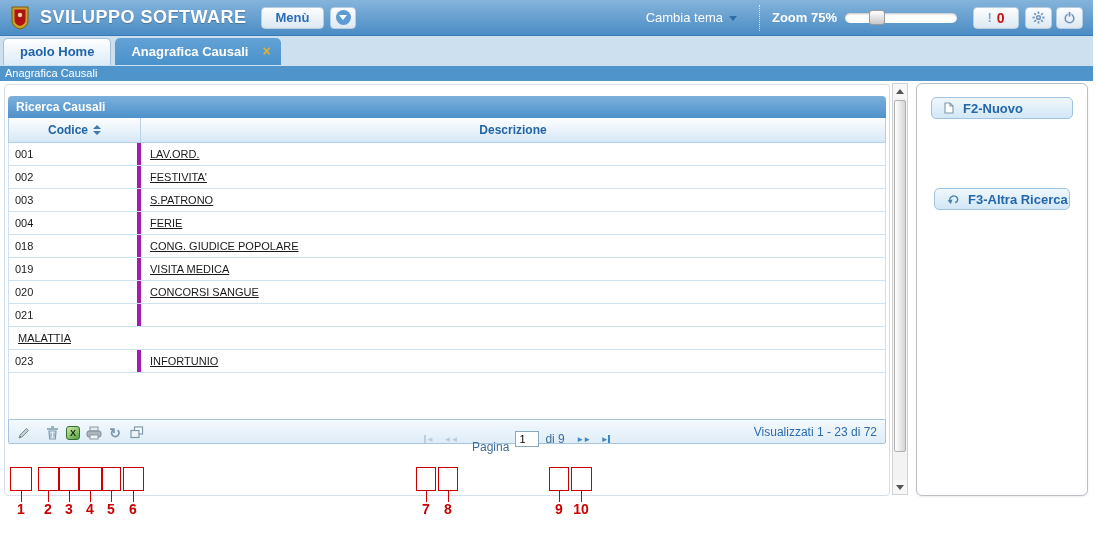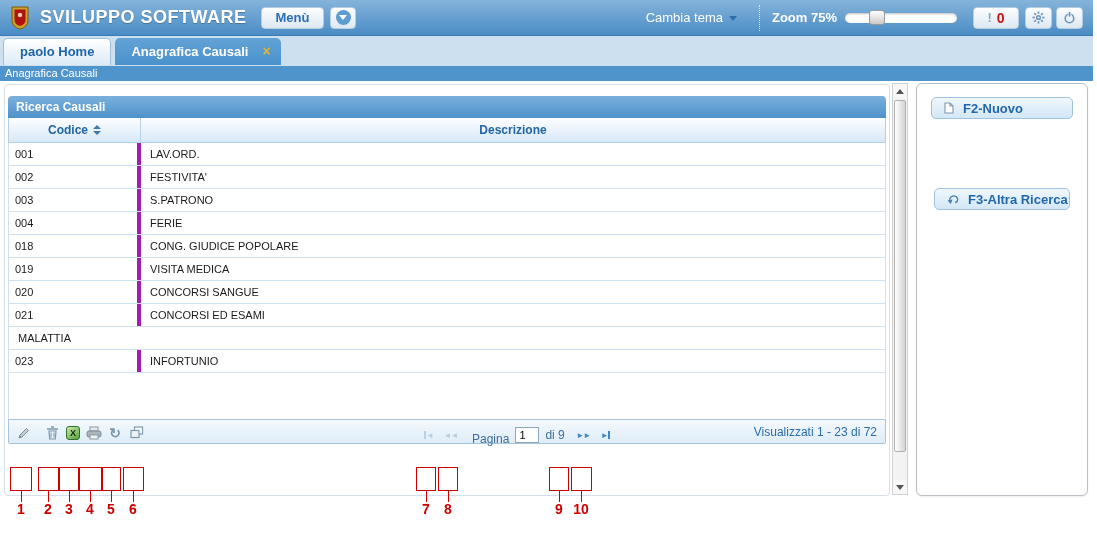--- a/index.html
+++ b/index.html
@@ -63,37 +63,37 @@
   .gc-code { width:132px; border-right:1px solid #b9d2e8; }
   .gc-desc { flex:1; }
   .sort { display:inline-flex; flex-direction:column; margin-left:5px; row-gap:2px; }
   .sort i { width:0; height:0; border-left:4px solid transparent; border-right:4px solid transparent; }
   .sort .up { border-bottom:4px solid #4178ae; }
   .sort .down { border-top:4px solid #4178ae; }
   .rows { border-left:1px solid #cfe2f1; border-right:1px solid #cfe2f1; }
   .row { height:23px; display:flex; border-bottom:1px solid #cfe2f1; font-size:11px; color:#1a1a1a; }
   .cell { display:flex; align-items:center; }
   .cell.code { width:132px; border-right:4px solid #a21caf; padding-left:6px; }
-  .cell.desc { flex:1; padding-left:9px; }
+  .cell.desc { flex:1; padding-left:9px;text-decoration:underline; }
   .grid-filler { height:46px; border-left:1px solid #cfe2f1; border-right:1px solid #cfe2f1; background:#fff; }
   .grid-footer { height:25px; background:linear-gradient(#f4f9fd,#dfedf8);
     border:1px solid #a6c4dc; border-radius:0 0 2px 2px; position:relative; }
   .tbtn { position:absolute; top:4px; width:18px; height:17px; display:flex;
     align-items:center; justify-content:center; }
   .excel-box { width:14px; height:14px; border:1px solid #2f6f2f; border-radius:3px;
     background:linear-gradient(145deg,#cdeaa9,#55a03f); color:#0a2a0a; font-size:9px;
     font-weight:bold; display:flex; align-items:center; justify-content:center; }
   .refresh-glyph { color:#7d98ad; font-size:14px; font-weight:bold; line-height:1; }
   .pager { position:absolute; left:411px; top:4px; display:flex; align-items:center; font-size:12px; color:#3e6d9c; }
   .pbtn { width:17px; height:17px; display:flex; align-items:center; justify-content:center;
     margin-right:5px; font-size:8px; letter-spacing:-1px; }
   .pbtn .bar { display:inline-block; width:2px; height:8px; }
   .dis { color:#b9cede; } .dis .bar { background:#b9cede; }
   .ena { color:#3f86c4; } .ena .bar { background:#3f86c4; }
-  .pager .lbl { margin:8px 6px 0 8px; }
+  .pager .lbl { margin:16px 6px 0 8px; }
   .page-input { width:24px; height:16px; border:1px solid #8aa8c0; font-size:11px;
     padding-left:3px; margin-right:6px; font-family:"Liberation Sans",sans-serif; }
   .pager .of { margin-right:10px; }
   .grid-status { position:absolute; right:8px; top:5px; font-size:12px; color:#2b6cab; }
 
   
   .vscroll { position:absolute; left:892px; top:2px; width:16px; height:412px;
     background:#f3f3f3; border:1px solid #d2d2d2; display:flex; flex-direction:column; }
   .scr-arrow { height:14px; display:flex; align-items:center; justify-content:center; background:#f7f7f7; }
   .tri-up { width:0;height:0;border-left:4px solid transparent;border-right:4px solid transparent;border-bottom:5px solid #555; }
@@ -227,21 +227,20 @@
         <div class="row">
           <div class="cell code">019</div>
           <div class="cell desc">VISITA MEDICA</div>
         </div>
         <div class="row">
           <div class="cell code">020</div>
           <div class="cell desc">CONCORSI SANGUE</div>
         </div>
         <div class="row">
           <div class="cell code">021</div>
-          <div class="cell desc">CONCORSI ED ESAMI</div>
         </div>
         <div class="row">
           <div class="cell desc">MALATTIA</div>
         </div>
         <div class="row">
           <div class="cell code">023</div>
           <div class="cell desc">INFORTUNIO</div>
         </div>
       </div>
 

